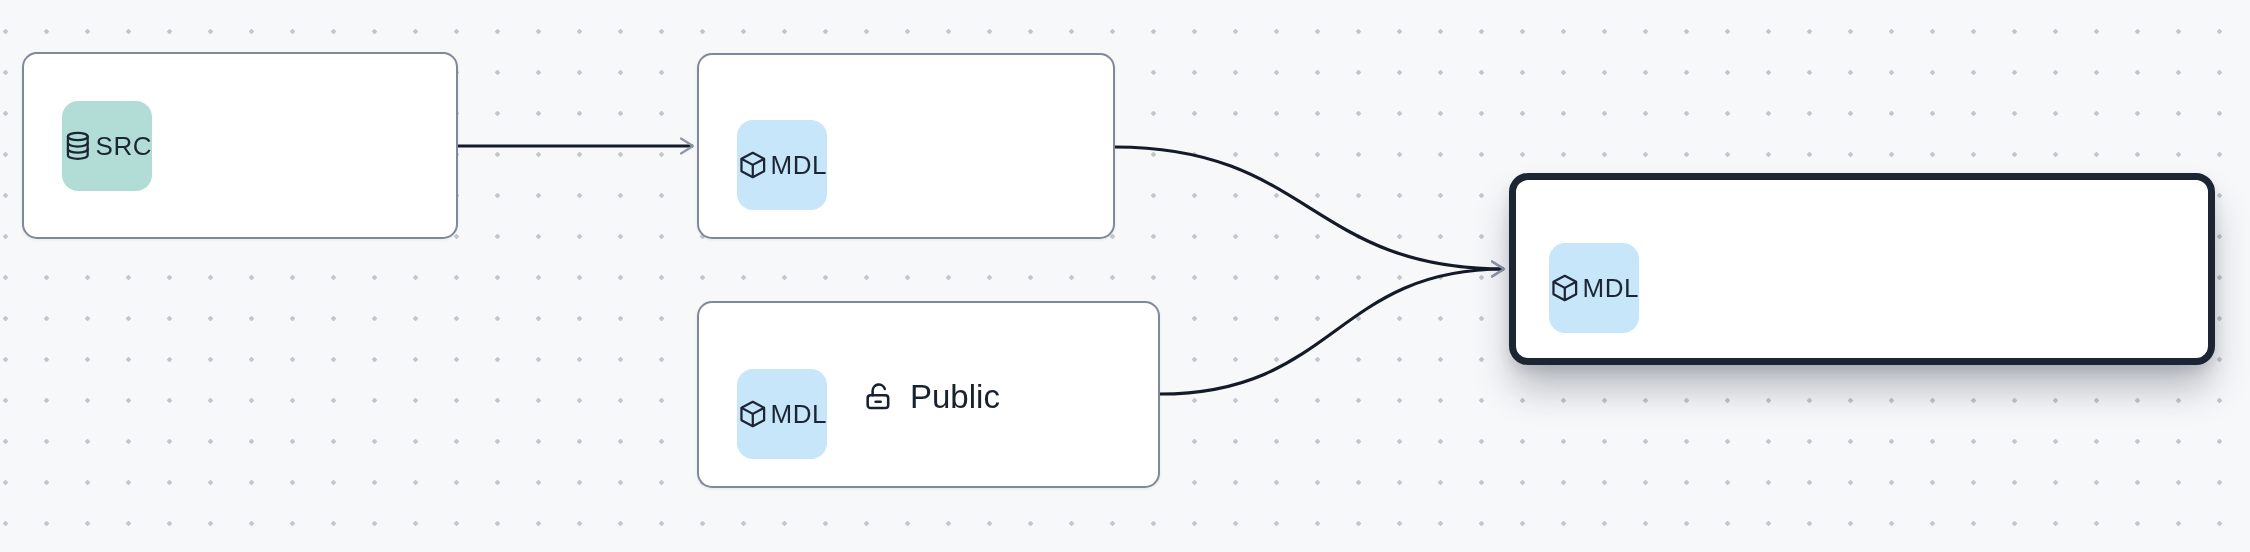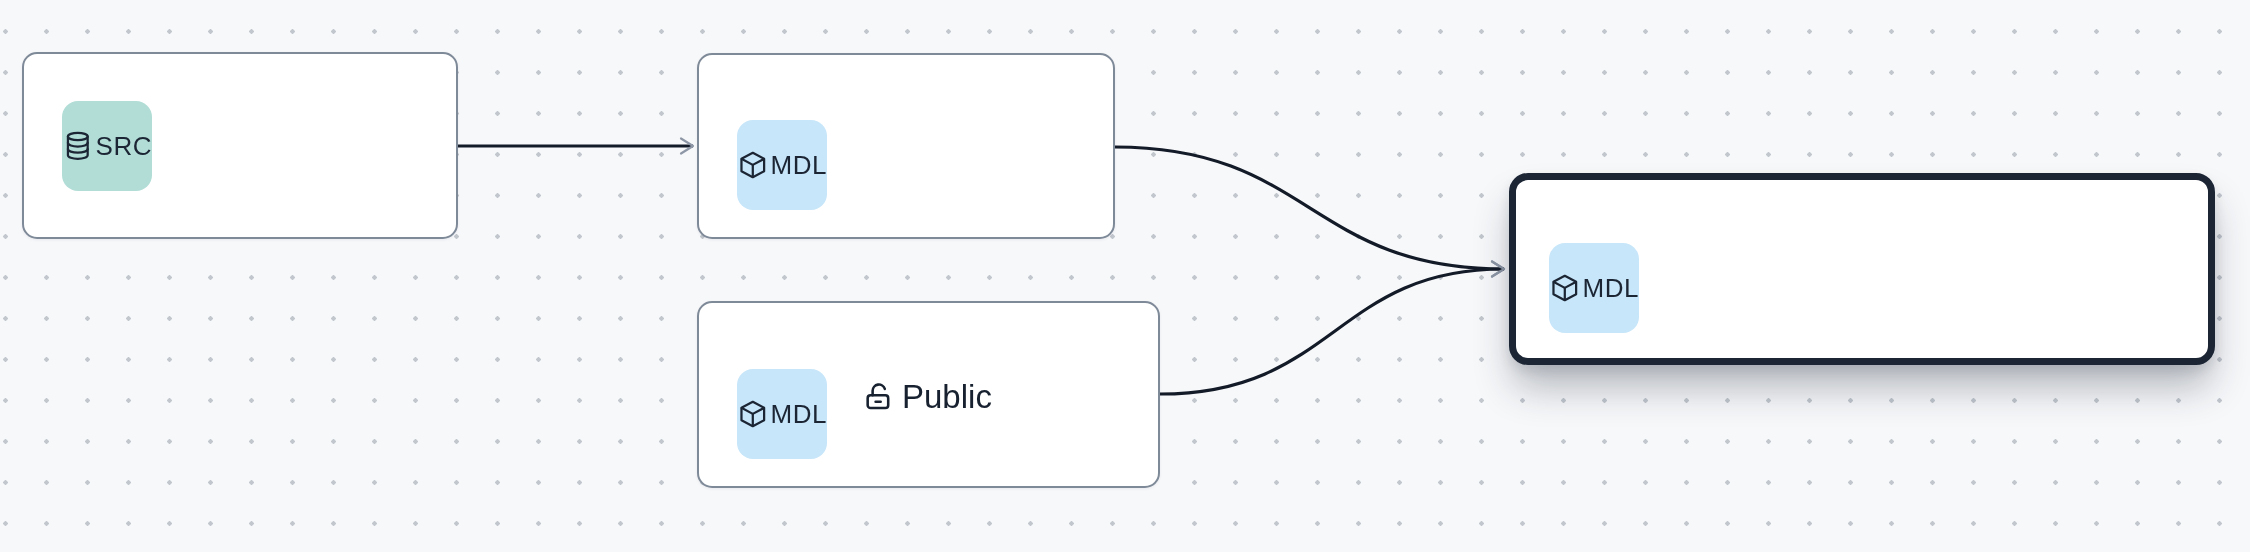--- a/index.html
+++ b/index.html
@@ -91,21 +91,21 @@
     font-size:37px;
     font-weight:400;
     color:var(--text);
     line-height:1.15;
     white-space:nowrap;
   }
   .node-subtitle{
     margin-top:6px;
     display:flex;
     align-items:center;
-    gap:6px;
+    gap:14px;
     font-size:33px;
     color:var(--text);
     line-height:1.1;
   }
   .node-subtitle svg{width:34px;height:34px;display:block;color:var(--text);}
 </style>
 </head>
 <body>
 
 <div class="canvas">

